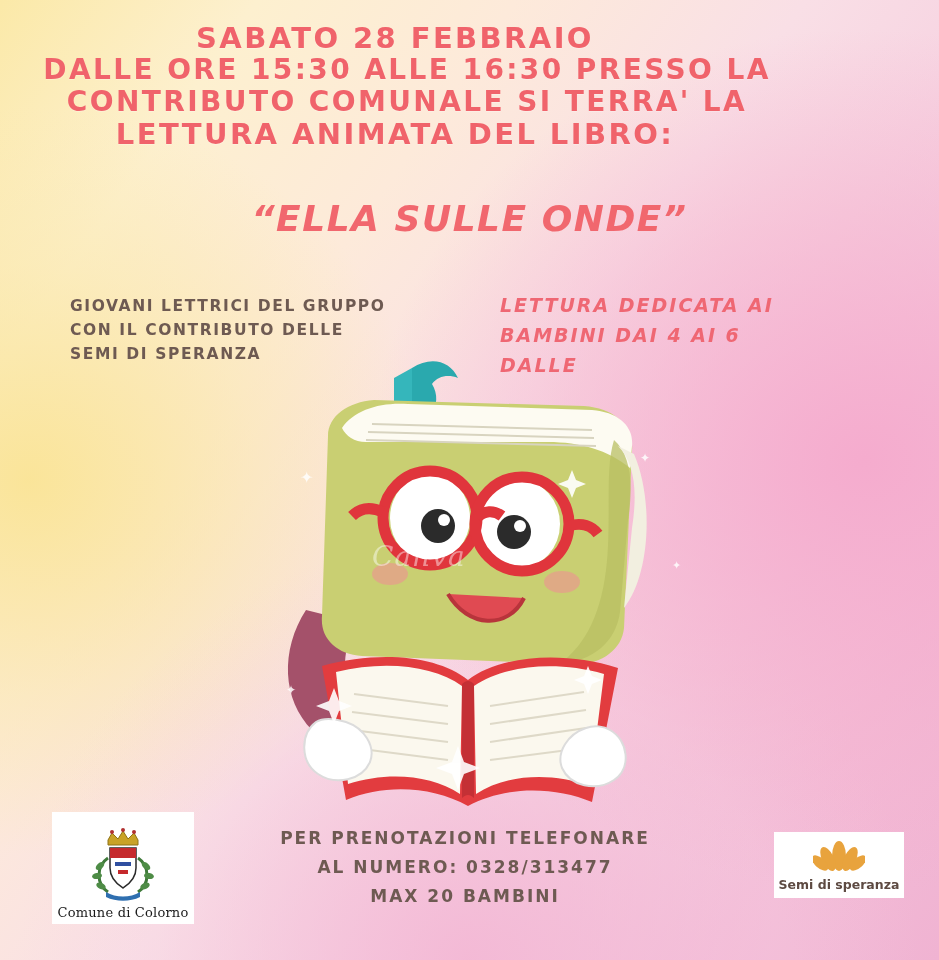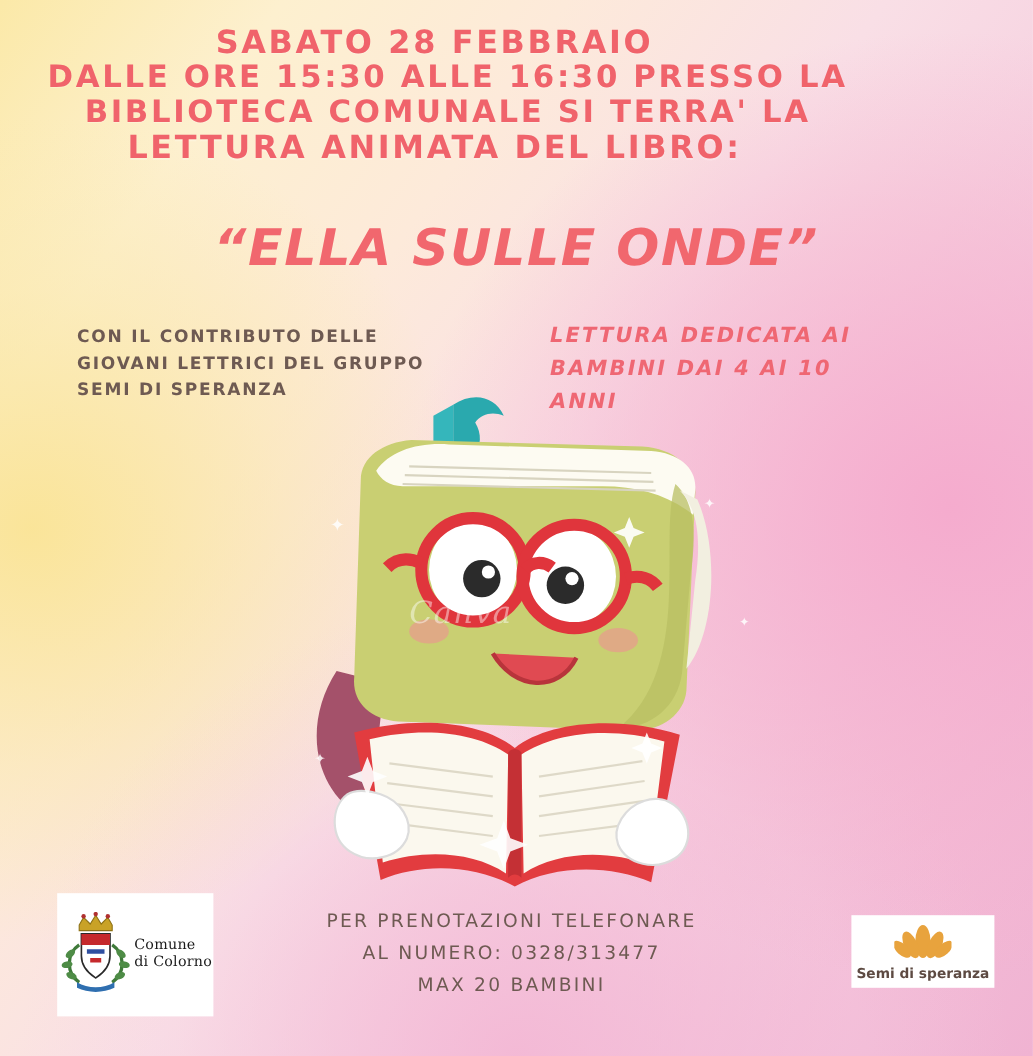--- a/index.html
+++ b/index.html
@@ -45,21 +45,21 @@
 
   .title {
     position: absolute;
     top: 198px;
     left: 0;
     width: 939px;
     text-align: center;
     color: #f1676e;
     font-family: "DejaVu Sans", sans-serif;
     font-weight: bold;
-    font-size: 46px;
+    font-size: 36px;
     letter-spacing: 1.5px;
     font-style: italic;
   }
 
   .credits {
     position: absolute;
     top: 294px;
     left: 70px;
     width: 380px;
     color: #6e5a52;
@@ -85,36 +85,36 @@
   }
 
   .booking {
     position: absolute;
     top: 824px;
     left: 175px;
     width: 580px;
     text-align: center;
     color: #6e5a52;
     font-family: "DejaVu Sans", sans-serif;
-    font-weight: normal;
+    font-weight: bold;
     font-size: 17px;
     line-height: 29px;
     letter-spacing: 2px;
   }
 
   
   .logo-comune {
     position: absolute;
     left: 52px;
     top: 812px;
     width: 142px;
     height: 112px;
     background: #ffffff;
     display: flex;
-    flex-direction: row;
+    flex-direction: column;
     align-items: center;
     justify-content: flex-end;
     padding-bottom: 4px;
     box-sizing: border-box;
   }
   .logo-comune .crest {
     width: 70px;
     height: 76px;
     margin-top: 2px;
     position: relative;
@@ -176,36 +176,36 @@
   }
 </style>
 </head>
 <body>
 
 <div id="poster">
 
   <div class="headline">
     <div class="l1">SABATO 28 FEBBRAIO</div>
     <div class="l2">DALLE ORE 15:30 ALLE 16:30 PRESSO LA</div>
-    <div class="l3">BIBLIOTECA COMUNALE SI TERRA' LA</div>
+    <div class="l3">CONTRIBUTO COMUNALE SI TERRA' LA</div>
     <div class="l4">LETTURA ANIMATA DEL LIBRO:</div>
   </div>
 
   <div class="title">“ELLA  SULLE ONDE”</div>
 
   <div class="credits">
+    <div>GIOVANI LETTRICI DEL GRUPPO</div>
     <div>CON IL CONTRIBUTO DELLE</div>
-    <div>GIOVANI LETTRICI DEL GRUPPO</div>
     <div>SEMI DI SPERANZA</div>
   </div>
 
   <div class="audience">
     <div>LETTURA DEDICATA AI</div>
-    <div>BAMBINI DAI 4 AI 10</div>
-    <div>ANNI</div>
+    <div>BAMBINI DAI 4 AI 6</div>
+    <div>DALLE</div>
   </div>
 
   <div class="illustration">
     <svg width="410" height="470" viewBox="0 0 410 470" xmlns="http://www.w3.org/2000/svg">
 
       <path d="M44 260 C18 300 20 350 50 380 C64 394 84 398 96 386 C80 352 78 306 92 272 Z" fill="#a4516a"></path>
 
       <path d="M150 18 C168 6 188 10 196 28 C186 24 176 26 170 34 C176 44 176 56 168 64 L150 64 Z" fill="#2aa9ae"></path>
       <path d="M150 18 L150 64 L132 64 L132 28 Z" fill="#35b6bb"></path>
 

